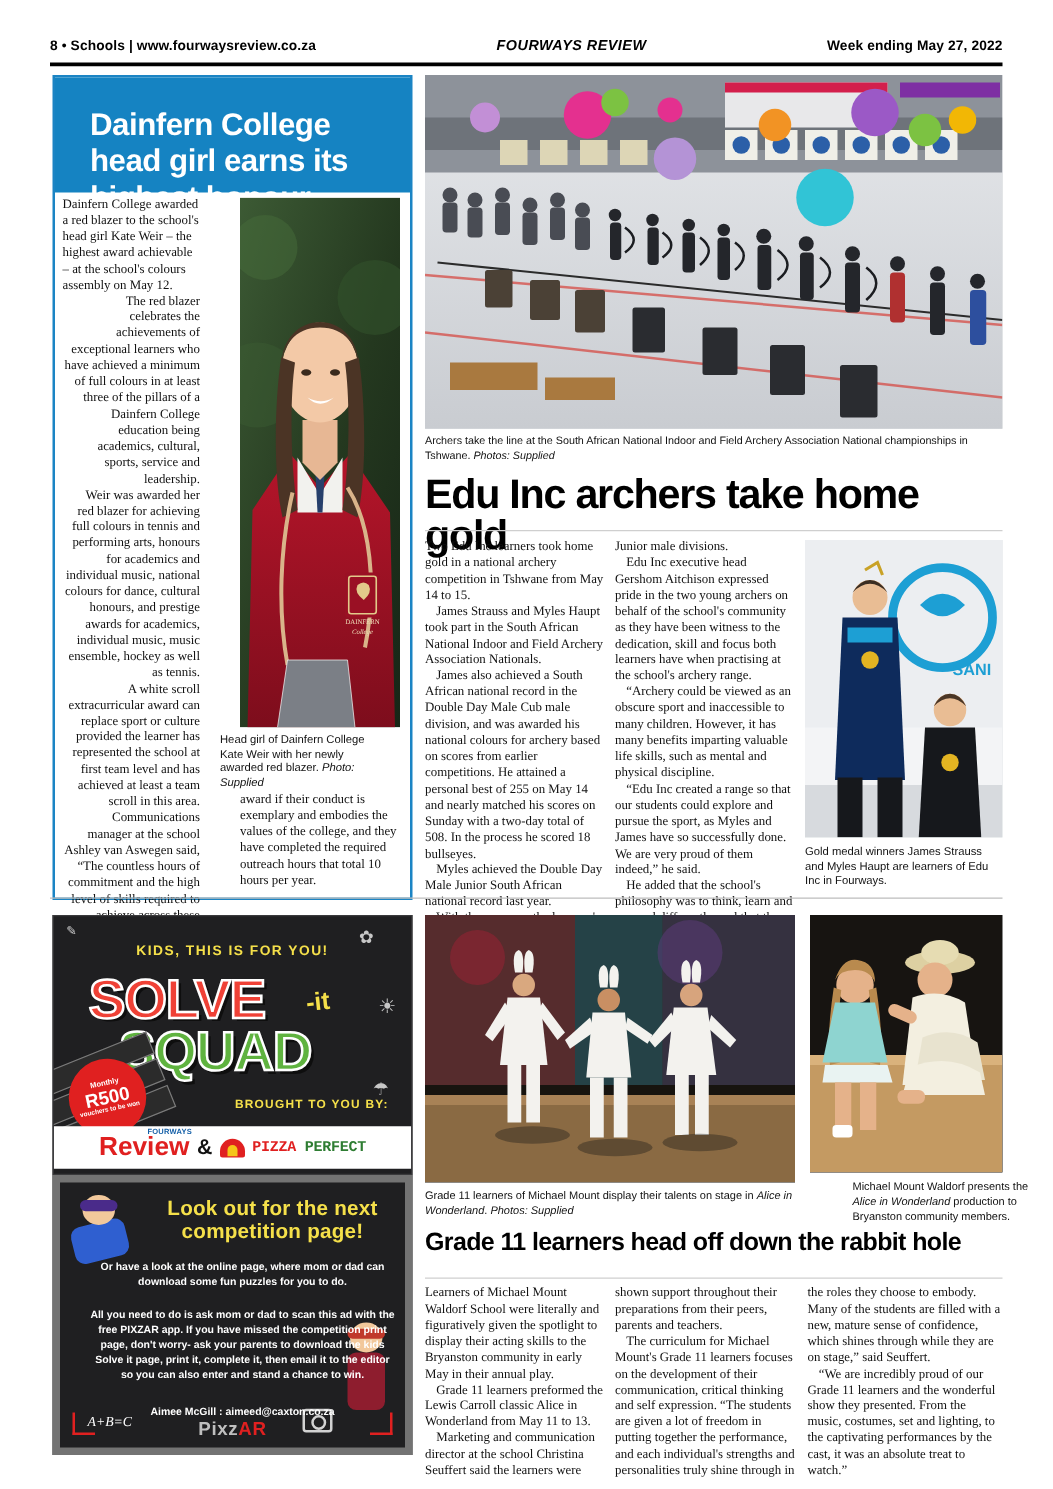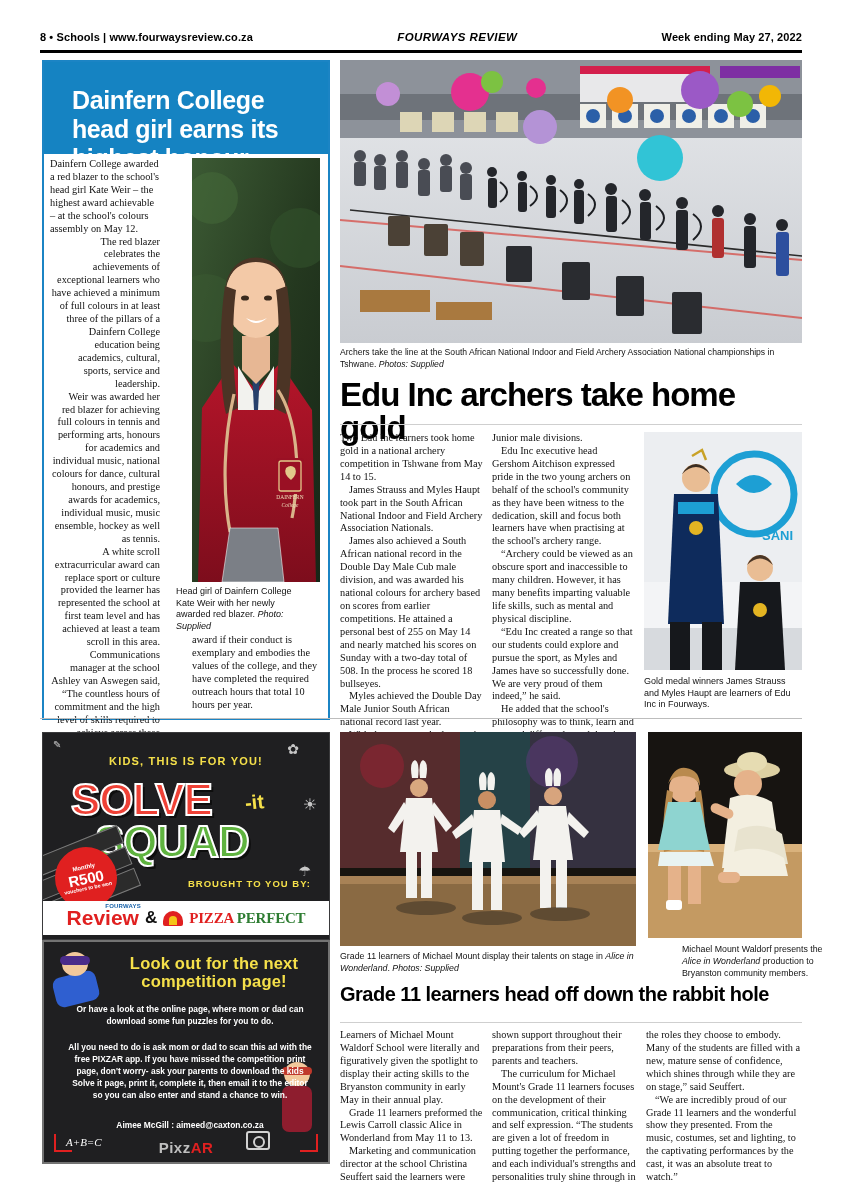--- a/index.html
+++ b/index.html
@@ -85,21 +85,21 @@
        -webkit-text-stroke:2px #fff; text-shadow:3px 3px 0 rgba(0,0,0,.55);}
   .ad1 .brought{position:absolute;right:18px;top:145px;
        font-family:"Liberation Sans", sans-serif;font-weight:bold;font-size:9.5px;
        color:#f5e04a;letter-spacing:1px;}
   .ad1 .sponsors{position:absolute;left:0;right:0;bottom:4px;height:34px;background:#ffffff;
        display:flex;align-items:center;justify-content:center;gap:6px;}
   .ad1 .rev{font-family:"Liberation Sans", sans-serif;font-weight:bold;font-size:21px;color:#e02020;
        position:relative;}
   .ad1 .rev .sup{position:absolute;right:-2px;top:-3px;font-size:6px;color:#1560a8;letter-spacing:.2px;}
   .ad1 .amp{font-family:"Liberation Sans", sans-serif;font-weight:bold;font-size:17px;color:#111;}
-  .ad1 .pizza{font-family:Liberation Serif, serif;font-weight:bold;font-size:15px;color:#2e7d32;
+  .ad1 .pizza{font-family:Liberation Mono, monospace;font-weight:bold;font-size:12px;color:#2e7d32;
        letter-spacing:-.2px;}
   .ad1 .pizza .pp{color:#e02020;}
   .ad1 .oven{width:20px;height:15px;border-radius:10px 10px 2px 2px;background:#e02020;display:inline-block;
        position:relative;}
   .ad1 .oven::after{content:"";position:absolute;left:6px;top:5px;width:8px;height:9px;background:#f5c518;
        border-radius:5px 5px 0 0;}
   .ad1 .badge{position:absolute;left:12px;bottom:30px;width:62px;height:62px;border-radius:50%;
        background:#e02020;color:#fff;display:flex;flex-direction:column;align-items:center;
        justify-content:center;font-family:"Liberation Sans", sans-serif;font-weight:bold;
        line-height:1.05;text-align:center;transform:rotate(-12deg);}
@@ -107,21 +107,21 @@
   .ad1 .badge .b2{font-size:15px;}
   .ad1 .badge .b3{font-size:5.2px;width:56px;}
   .ad1 .vouchers{position:absolute;left:-6px;top:108px;width:96px;height:78px;transform:rotate(-22deg);}
   .ad1 .vouchers i{display:block;width:96px;height:17px;margin-bottom:4px;background:#2b2b2b;
        border:1px solid #7a7a7a;}
   .ad1 .doodle{position:absolute;color:#fff;opacity:.75;font-size:10px;
        font-family:"Liberation Sans", sans-serif;}
 
   
   .ad2{position:absolute;left:42px;top:940px;width:288px;height:224px;
-       background:#1f1f21;overflow:hidden;border:2px solid #737373;box-sizing:border-box;}
+       background:#1f1f21;overflow:hidden;border:6px solid #737373;box-sizing:border-box;}
   .ad2 .t{position:absolute;left:60px;top:12px;width:220px;text-align:center;
        font-family:"Liberation Sans", sans-serif;font-weight:bold;font-size:16.5px;line-height:1.12;
        color:#f5e04a;letter-spacing:.2px;}
   .ad2 .p1{position:absolute;left:30px;top:62px;width:232px;text-align:center;
        font-family:"Liberation Sans", sans-serif;font-weight:bold;font-size:8.4px;line-height:1.4;
        color:#ffffff;}
   .ad2 .p2{position:absolute;left:24px;top:100px;width:244px;text-align:center;
        font-family:"Liberation Sans", sans-serif;font-weight:bold;font-size:8.4px;line-height:1.42;
        color:#ffffff;}
   .ad2 .mail{position:absolute;left:30px;top:178px;width:232px;text-align:center;

